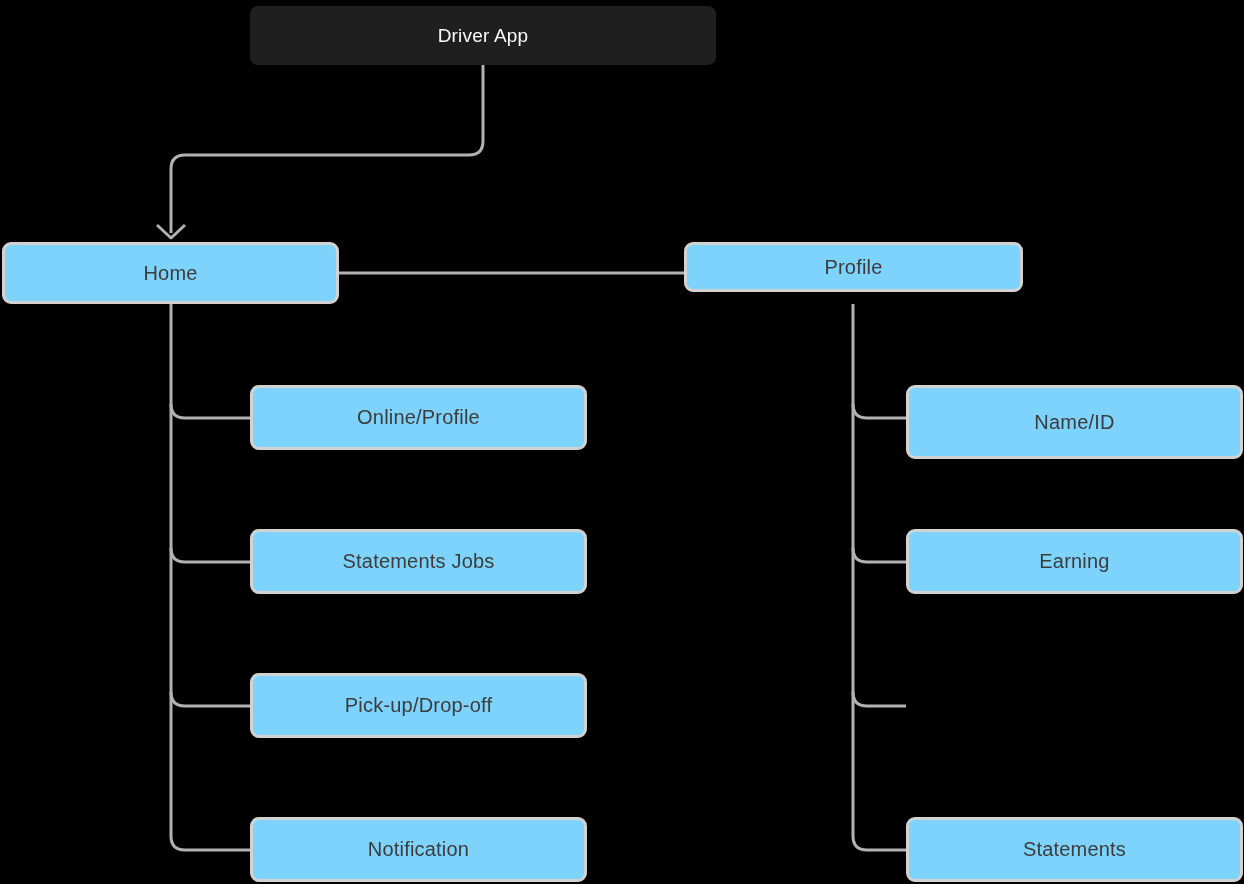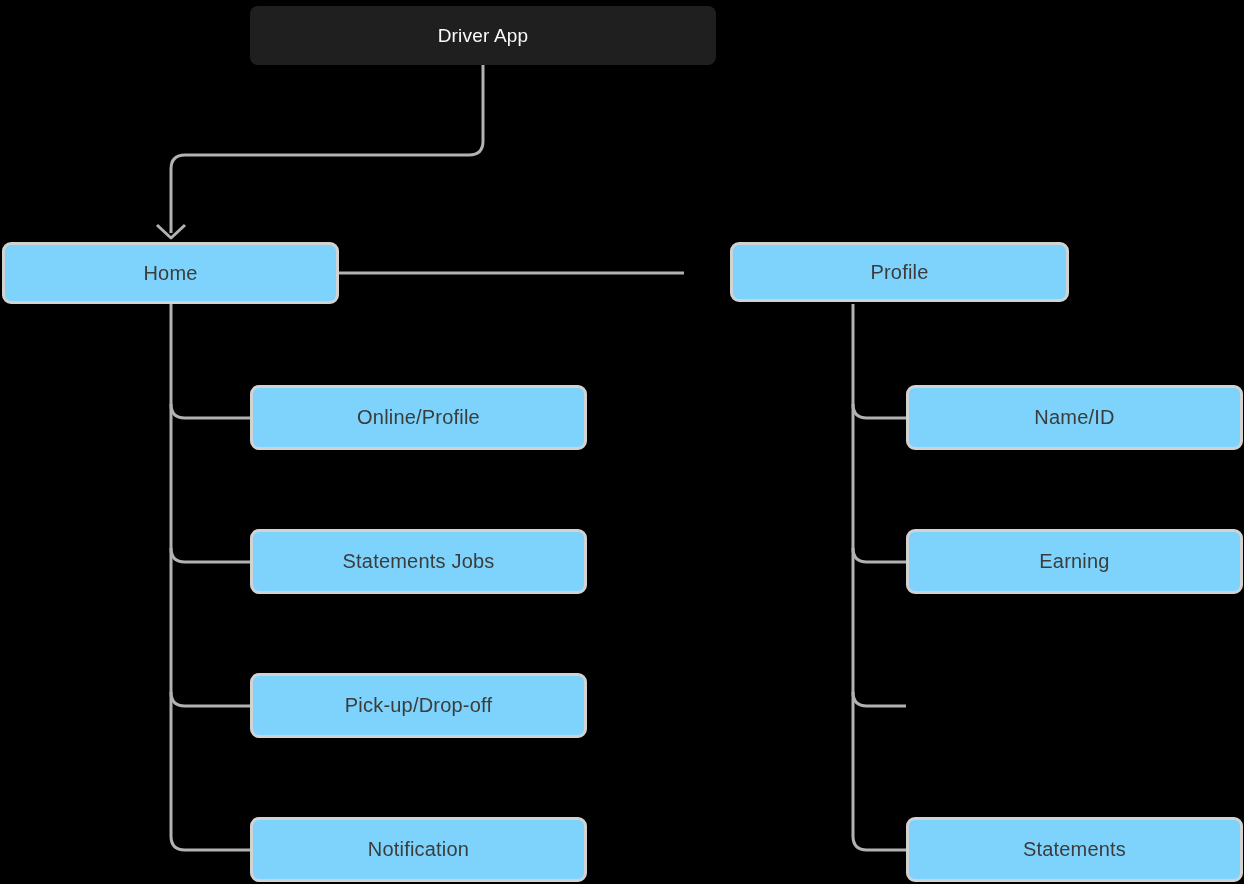--- a/index.html
+++ b/index.html
@@ -46,28 +46,28 @@
     background: #1f1f1f;
     border: none;
     border-radius: 8px;
     color: #fafafa;
     font-size: 19px;
   }
   
   .n-root    { left: 250px; top: 6px;   width: 466px; height: 59px; }
   
   .n-home    { left: 2px;   top: 242px; width: 337px; height: 62px; }
-  .n-profile { left: 684px; top: 242px; width: 339px; height: 60px; margin-left: 46px; }
+  .n-profile { left: 684px; top: 242px; width: 339px; height: 50px; }
   
   .n-l0 { left: 250px; top: 385px; width: 337px; height: 65px; }
   .n-l1 { left: 250px; top: 529px; width: 337px; height: 65px; }
   .n-l2 { left: 250px; top: 673px; width: 337px; height: 65px; }
   .n-l3 { left: 250px; top: 817px; width: 337px; height: 65px; }
   
-  .n-r0 { left: 906px; top: 385px; width: 337px; height: 65px; }
+  .n-r0 { left: 906px; top: 385px; width: 337px; height: 74px; }
   .n-r1 { left: 906px; top: 529px; width: 337px; height: 65px; }
   .n-r2 { left: 906px; top: 673px; width: 337px; height: 65px; }
   .n-r3 { left: 906px; top: 817px; width: 337px; height: 65px; }
 </style>
 </head>
 <body>
 
 <div id="canvas">
 
   <svg id="edges" viewBox="0 0 1244 884" xmlns="http://www.w3.org/2000/svg">

